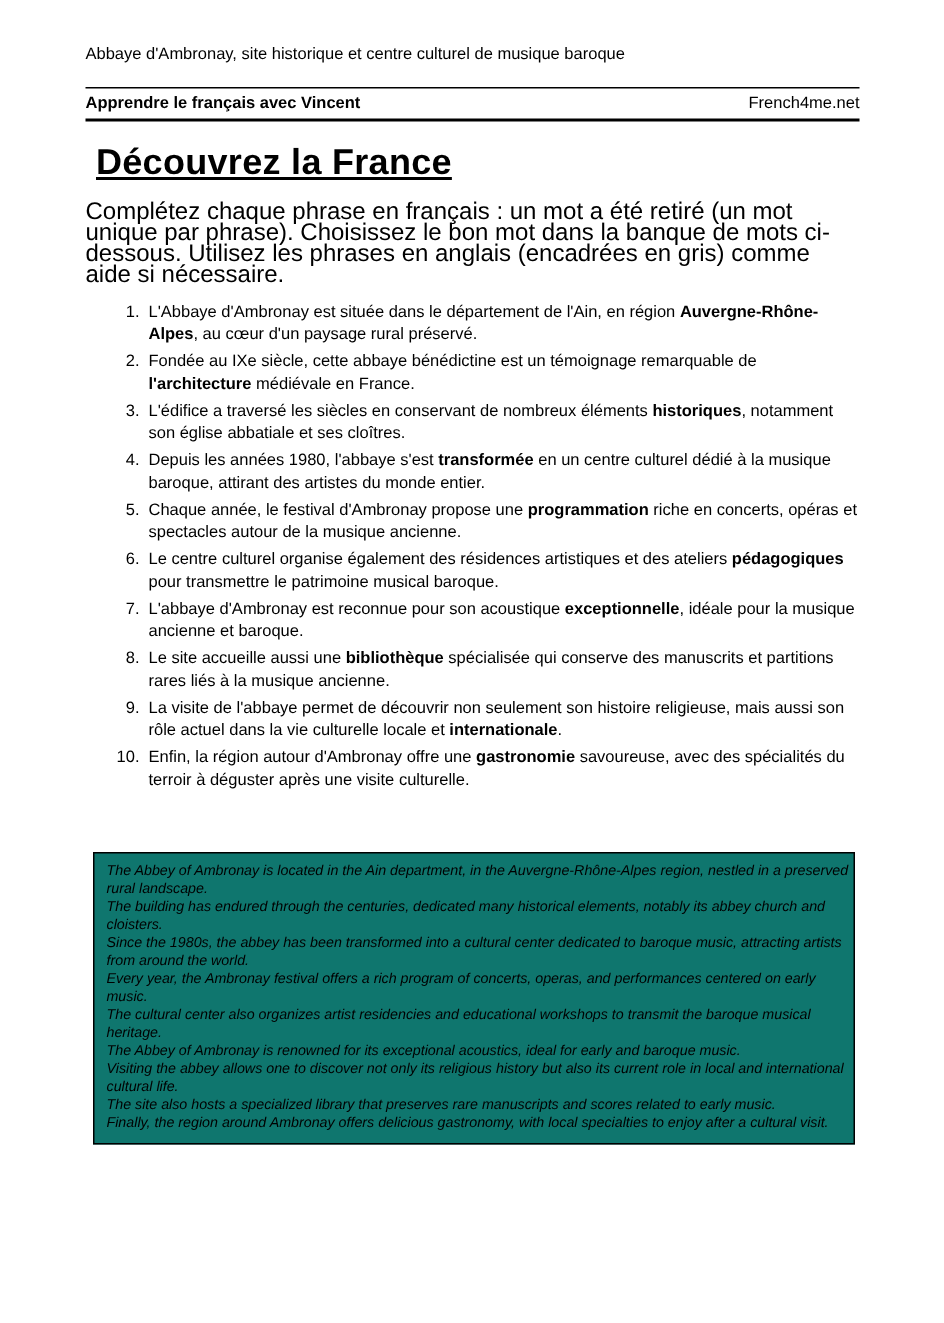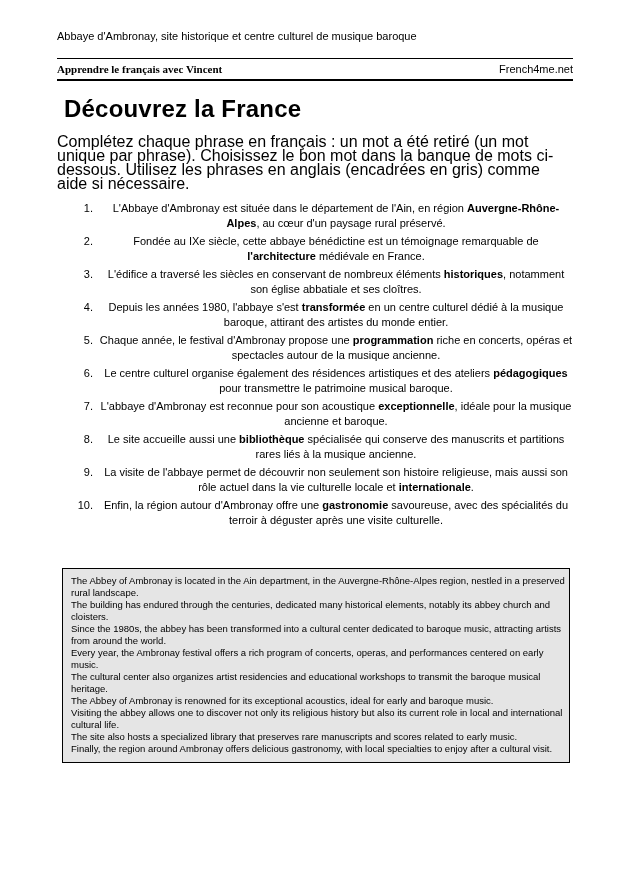--- a/index.html
+++ b/index.html
@@ -19,30 +19,31 @@
     margin-bottom: 15px;
   }
   .rule-thin { border: none; border-top: 1px solid #000; }
   .brand-row {
     display: flex;
     justify-content: space-between;
     align-items: baseline;
     padding: 4px 0 4px 0;
     font-size: 11px;
   }
-  .brand-left { font-weight: bold; font-family: Liberation Serif, serif; }
+  .brand-left { font-weight: bold; }
   .brand-right { font-weight: normal; }
   .rule-thick { border: none; border-top: 2.5px solid #000; }
 
   h1.page-title {
     font-size: 24px;
     line-height: 28px;
     font-weight: bold;
     margin: 14px 0 12px 7px;
     letter-spacing: 0.2px;
+    text-decoration: underline;
   }
 
   .instructions {
     font-size: 16px;
     line-height: 14px;
     margin: 0 0 10px 0;
   }
 
   .exercise-list {
     list-style: none;
@@ -52,28 +53,29 @@
     display: flex;
     font-size: 11px;
     line-height: 15px;
     margin-bottom: 3px;
   }
   .exercise-item .num {
     flex: 0 0 36px;
     text-align: right;
     margin-right: 6px;
   }
-  .exercise-item .txt { flex: 1; text-align: center; }
+  .exercise-item .txt { flex: 1; }
   .exercise-item strong { font-weight: bold; }
 
   .translation-box {
     margin: 40px 3px 0 5px;
     border: 1px solid #000;
-    background: #e5e5e5;
+    background: #0f766e;
     padding: 6px 0 7px 8px;
+    font-style: italic;
   }
   .tline {
     font-size: 9.5px;
     line-height: 12px;
   }
 </style>
 </head>
 <body>
 
 <div class="page">

